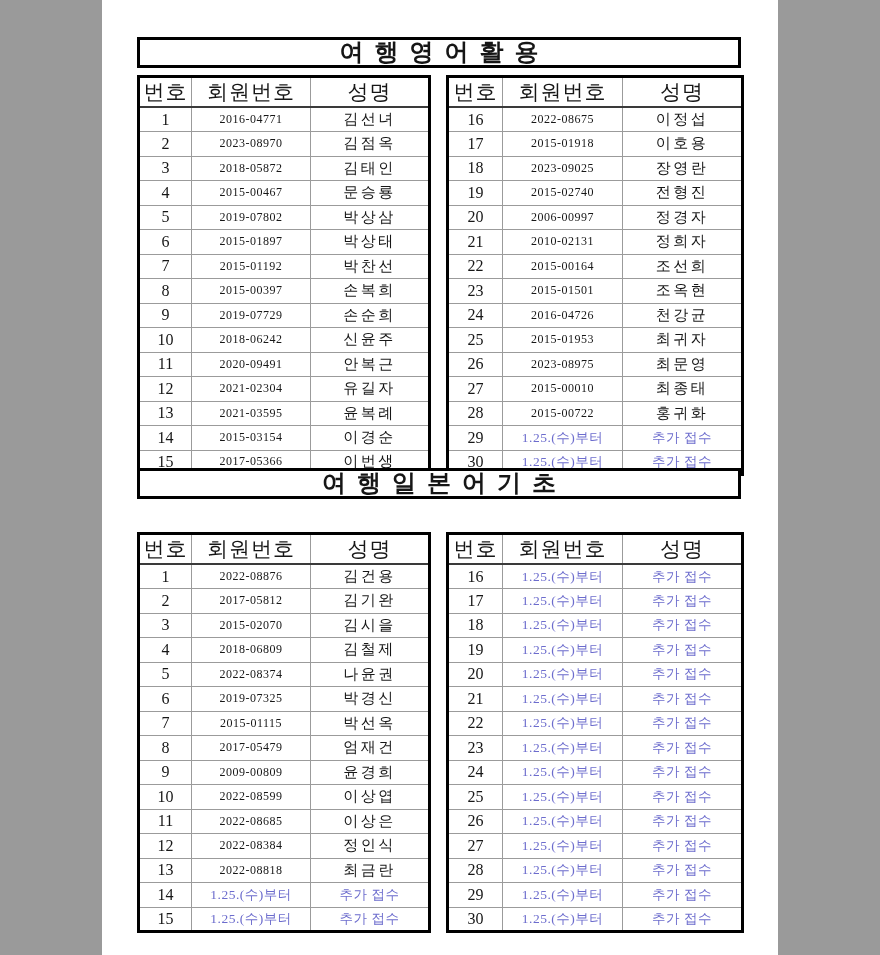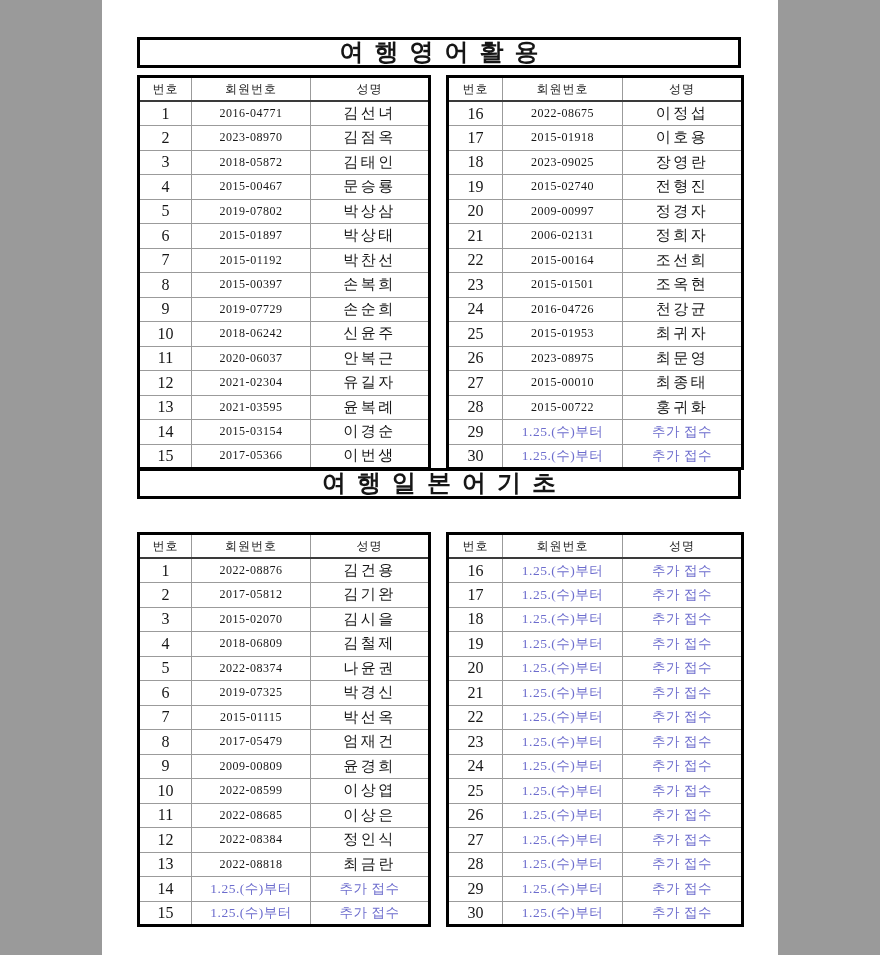--- a/index.html
+++ b/index.html
@@ -49,21 +49,21 @@
     border: 1px solid #9b9b9b;
     height: 24.5px;
     padding: 0;
     text-align: center;
     vertical-align: middle;
     overflow: hidden;
     white-space: nowrap;
   }
   table.roster thead th {
     font-weight: normal;
-    font-size: 12px;
+    font-size: 21px;
     letter-spacing: 1px;
     border-bottom: 2px solid #3a3a3a;
   }
   table.roster td:nth-child(1) { font-size: 16px; }
   table.roster td:nth-child(2) { font-size: 12px; letter-spacing: 0.5px; }
   table.roster td:nth-child(3) { font-size: 15px; letter-spacing: 2.5px; }
   table.roster tr.added td:nth-child(2),
   table.roster tr.added td:nth-child(3) {
     color: #6c6ccd;
     font-size: 13.5px;
@@ -142,21 +142,21 @@
           <td>2019-07729</td>
           <td>손순희</td>
         </tr>
         <tr>
           <td>10</td>
           <td>2018-06242</td>
           <td>신윤주</td>
         </tr>
         <tr>
           <td>11</td>
-          <td>2020-06037</td>
+          <td>2020-09491</td>
           <td>안복근</td>
         </tr>
         <tr>
           <td>12</td>
           <td>2021-02304</td>
           <td>유길자</td>
         </tr>
         <tr>
           <td>13</td>
           <td>2021-03595</td>
@@ -204,26 +204,26 @@
           <td>2023-09025</td>
           <td>장영란</td>
         </tr>
         <tr>
           <td>19</td>
           <td>2015-02740</td>
           <td>전형진</td>
         </tr>
         <tr>
           <td>20</td>
-          <td>2009-00997</td>
+          <td>2006-00997</td>
           <td>정경자</td>
         </tr>
         <tr>
           <td>21</td>
-          <td>2006-02131</td>
+          <td>2010-02131</td>
           <td>정희자</td>
         </tr>
         <tr>
           <td>22</td>
           <td>2015-00164</td>
           <td>조선희</td>
         </tr>
         <tr>
           <td>23</td>
           <td>2015-01501</td>

